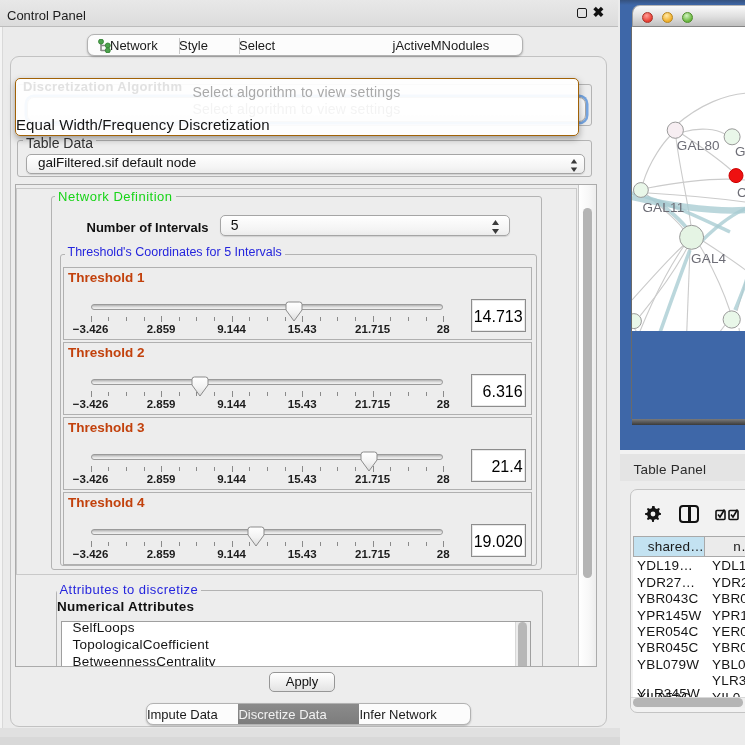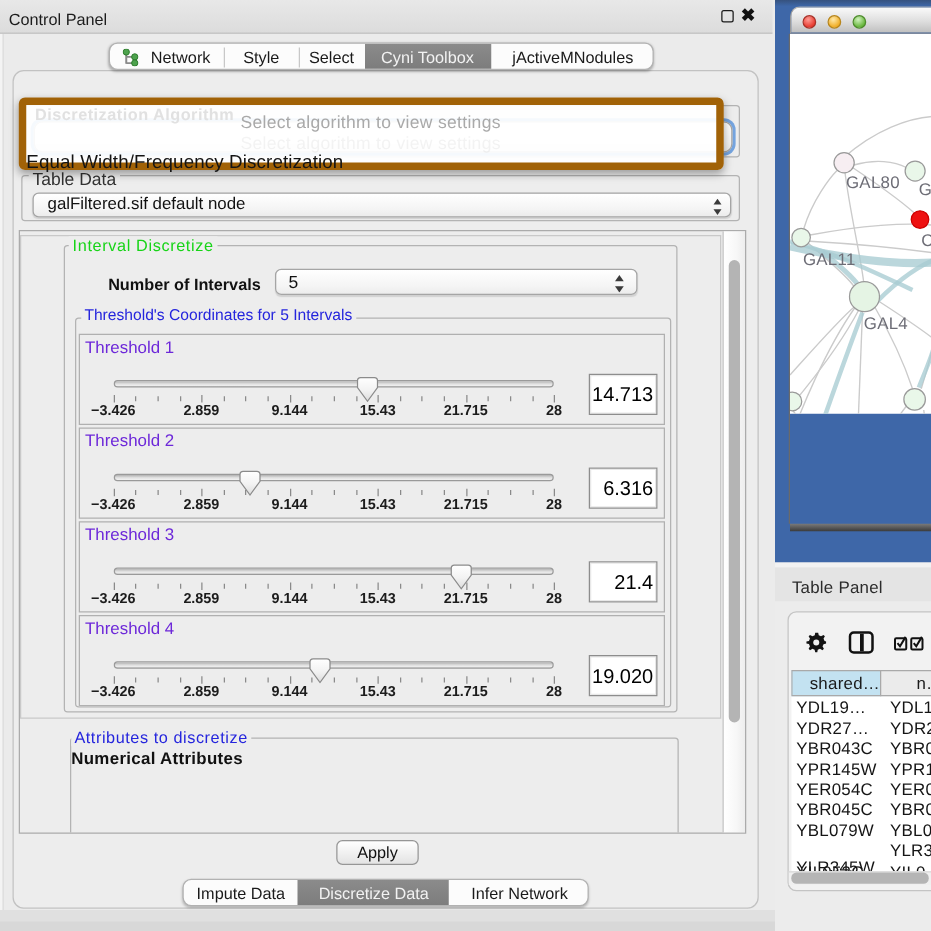--- a/index.html
+++ b/index.html
@@ -6,54 +6,54 @@
 html,body { width:745px; height:745px; overflow:hidden; }
 body { font-family:"Liberation Sans", sans-serif; background:#ebebeb; position:relative; }
 .abs { position:absolute; }
 #cp-titlebar { position:absolute; left:0; top:0; width:618px; height:27px;
   background:linear-gradient(#e8e8e8,#dcdcdc); border-bottom:1px solid #bcbcbc; }
 #cp-title { position:absolute; left:7px; top:8px; font-size:13px; color:#1c1c1c; }
 #cp-float { position:absolute; left:577px; top:8px; width:10px; height:10px; border:1.6px solid #1a1a1a; border-radius:2px; }
 #cp-close { position:absolute; left:592.5px; top:3.5px; font-size:14px; font-weight:bold; color:#111; }
 #tabbar { position:absolute; left:87px; top:33.5px; width:436px; height:22px; background:#fcfcfc;
   border:1px solid #b2b2b2; border-radius:7px; box-shadow:0 1px 2px rgba(0,0,0,0.25); overflow:hidden; }
-.tabseg { position:absolute; top:0; height:32px; font-size:13px; color:#1a1a1a; text-align:center; line-height:21px; }
+.tabseg { position:absolute; top:0; height:32px; font-size:13px; color:#1a1a1a; line-height:21px; }
 .tabdiv { position:absolute; top:3px; height:16px; width:1px; background:#c8c8c8; }
 #mainpanel { position:absolute; left:10px; top:56px; width:597px; height:671px;
   background:#ededed; border:1px solid #c2c2c2; border-radius:9px; }
 .group { position:absolute; border:1px solid #b3b3b3; border-radius:3px; }
 .gtitle { position:absolute; font-size:13px; background:#ededed; padding:0 3px; white-space:nowrap; }
 .combo { position:absolute; background:linear-gradient(#ffffff,#f4f4f4 70%,#ececec); border:1px solid #a5a5a5;
   border-radius:5px; box-shadow:0 1px 1px rgba(0,0,0,0.12); }
 .combo .ctext { position:absolute; left:11px; top:2.5px; font-size:13px; color:#111; }
 #scrollpane { position:absolute; left:14.5px; top:184px; width:582px; height:483px;
   border:1px solid #ababab; background:#ededed; overflow:hidden; }
 #innerpanel { position:absolute; left:0px; top:2.5px; width:561px; height:387.5px; border:1px solid #c9c9c9; }
 #vsb-track { position:absolute; left:562px; top:0px; width:18px; height:481px;
   background:linear-gradient(to right,#ffffff,#f7f7f7 60%,#ededed); border-left:1px solid #c6c6c6; }
 #vsb-thumb { position:absolute; left:567.5px; top:23px; width:8.5px; height:370px; background:#b4b4b4; border-radius:4.5px; }
 .thp { position:absolute; left:62.5px; width:469px; height:73px; border:1px solid #b0b0b0; background:#ededed; }
-.thlab { position:absolute; left:4.5px; top:2px; font-size:13.5px; font-weight:normal; color:#6d28d9; }
+.thlab { position:absolute; left:4.5px; top:2px; font-size:13.5px; font-weight:bold; color:#c2410c; }
 .track { position:absolute; height:5.5px; border:1px solid #9a9a9a; border-radius:3px;
   background:linear-gradient(#b2b2b2,#e2e2e2 55%,#f2f2f2); }
 .tick { position:absolute; width:1px; background:#8a8a8a; }
 .tklbl { position:absolute; top:54.5px; transform:translateX(-50%); font-size:11.5px; letter-spacing:0px; font-weight:bold; color:#1c1c1c; }
 .thumb { position:absolute; }
 .vbox { position:absolute; left:407.1px; top:30.5px; width:55.5px; height:33px; background:#fff;
   border:1px solid #8d8d8d; box-shadow:inset 0 0 0 1px #e8e8e8; }
 .vbox span { position:absolute; right:2.5px; top:8px; font-size:16px; color:#000; }
 #attrlist { position:absolute; left:45px; top:435.5px; width:470.5px; height:60px; background:#fff; border:1px solid #9f9f9f; }
 .attritem { position:absolute; left:11px; font-size:13.5px; letter-spacing:0.25px; color:#141414; }
 #applybtn { position:absolute; left:269px; top:672px; width:66px; height:19.5px;
   background:linear-gradient(#ffffff,#e3e3e3); border:1px solid #969696; border-radius:5px;
   font-size:13px; color:#111; text-align:center; line-height:18px; }
 #btabbar { position:absolute; left:145.9px; top:702.7px; width:325px; height:22.5px; background:#fcfcfc;
   border:1px solid #b2b2b2; border-radius:7px; box-shadow:0 1px 2px rgba(0,0,0,0.22); overflow:hidden; }
 #popup { position:absolute; left:14.5px; top:78px; width:564px; height:57.5px; background:rgba(255,255,255,0.93);
-  border:6px solid #a16207; border-radius:5px; box-shadow:0 3px 7px rgba(0,0,0,0.35); }
+  border:1px solid #a16207; border-radius:5px; box-shadow:0 3px 7px rgba(0,0,0,0.35); }
 #netwin { position:absolute; left:620px; top:0; width:125px; height:450px; background:linear-gradient(#36527e,#3e67a8 5px,#3e67a8); }
 #nettitle { position:absolute; left:11.6px; top:5.2px; width:114px; height:21.8px; border-top-left-radius:8px;
   background:linear-gradient(#fafafa,#dedede 55%,#c0c0c0); border-left:1px solid #9a9a9a; border-top:1px solid #b5b5b5; border-bottom:1px solid #858585; }
 .tl { position:absolute; top:5.8px; width:11.4px; height:11.4px; border-radius:50%; }
 #netcanvas { position:absolute; left:12px; top:27px; width:113px; height:304px; background:#fff; overflow:hidden; }
 #netdarkbottom { position:absolute; left:11.5px; top:419px; width:113.5px; height:6.3px; background:linear-gradient(#7a7a7a,#3a3a3a); }
 #netdarkleft { position:absolute; left:10.6px; top:27px; width:1.4px; height:392px; background:#6a6a6a; }
 #tptitlebar { position:absolute; left:620px; top:454px; width:125px; height:29px; background:#e4e4e4; border-bottom:1px solid #d2d2d2; }
 #tparea { position:absolute; left:620px; top:481px; width:125px; height:264px; background:#ececec; }
 #tpbox { position:absolute; left:9.8px; top:8px; width:130px; height:224px; background:#f2f2f2; border:1px solid #c4c4c4; border-radius:7px; }
@@ -90,21 +90,20 @@
       <circle cx="3" cy="2.6" r="2.5" fill="#4da24d" stroke="#2e7c2e" stroke-width="0.8"></circle>
       <circle cx="9.8" cy="6.5" r="2.5" fill="#4da24d" stroke="#2e7c2e" stroke-width="0.8"></circle>
       <circle cx="9.8" cy="11.4" r="2.5" fill="#4da24d" stroke="#2e7c2e" stroke-width="0.8"></circle>
     </svg>
     <span style="margin-left:22px;">Network</span>
   </div>
   <div class="tabdiv" style="left:91px;"></div>
   <div class="tabseg" style="left:91px;width:60px;">Style</div>
   <div class="tabdiv" style="left:151px;"></div>
   <div class="tabseg" style="left:151px;width:52.5px;">Select</div>
-  <div class="tabseg" style="left:203.5px;width:101px;background:linear-gradient(#8b8b8b,#747474);color:#f2f2f2;">Cyni Toolbox</div>
   <div class="tabseg" style="left:304.5px;width:131.5px;">jActiveMNodules</div>
 </div>
 
 <div class="group" style="left:17px;top:84px;width:574.5px;height:42px;"></div>
 <div class="combo" style="left:27px;top:96.5px;width:559px;height:25.5px;border-radius:7px;box-shadow:0 0 0 2.5px rgba(95,150,220,0.85);"></div>
 
 <div class="group" style="left:17px;top:140px;width:574.5px;height:36.5px;"></div>
 <span class="gtitle" style="left:23px;top:134.5px;color:#333;font-size:14px;">Table Data</span>
 <div class="combo" style="left:26px;top:154px;width:559px;height:20px;">
   <span class="ctext" style="top:0px;font-size:13.5px;">galFiltered.sif default node</span>
@@ -113,21 +112,21 @@
     <path d="M 4 13 L 7.2 8.4 L 0.8 8.4 Z" fill="#3a3a3a"></path>
   </svg>
 </div>
 
 <div id="scrollpane">
   <div id="innerpanel"></div>
   <div id="vsb-track"></div>
   <div id="vsb-thumb"></div>
 
   <div class="group" style="left:35.7px;top:11px;width:491px;height:374px;"></div>
-  <span class="gtitle" style="left:39.6px;top:3.7px;color:#17d417;letter-spacing:0.5px;">Interval Discretize</span>
+  <span class="gtitle" style="left:39.6px;top:3.7px;color:#17d417;letter-spacing:0.5px;">Network Definition</span>
 
   <span style="position:absolute;left:71px;top:35px;font-size:13px;font-weight:bold;color:#111;">Number of Intervals</span>
   <div class="combo" style="left:204.3px;top:30px;width:290px;height:21px;">
     <span class="ctext" style="left:10px;top:1px;font-size:14px;">5</span>
     <svg style="position:absolute;right:9px;top:3.5px;" width="9" height="14" viewBox="0 0 9 14">
       <path d="M 4.5 0 L 8 5 L 1 5 Z" fill="#3a3a3a"></path>
       <path d="M 4.5 14 L 8 9 L 1 9 Z" fill="#3a3a3a"></path>
     </svg>
   </div>
 
@@ -281,20 +280,27 @@
         </svg>
 <div class="vbox">
           <span>19.020</span>
         </div>
 </div>
   </div>
 
   <div class="group" style="left:40.1px;top:405px;width:487px;height:120px;"></div>
   <span class="gtitle" style="left:41px;top:397px;color:#2525dd;font-size:13px;letter-spacing:0.45px;">Attributes to discretize</span>
   <span style="position:absolute;left:41.5px;top:413.5px;font-size:13.5px;letter-spacing:0.25px;font-weight:bold;color:#111;">Numerical Attributes</span>
+  <div id="attrlist">
+    <span class="attritem" style="top:-2px;">SelfLoops</span>
+    <span class="attritem" style="top:15px;">TopologicalCoefficient</span>
+    <span class="attritem" style="top:32px;">BetweennessCentrality</span>
+    <div style="position:absolute;right:0px;top:0;width:15.5px;height:60px;background:#ececec;border-left:1px solid #d8d8d8;"></div>
+    <div style="position:absolute;right:3px;top:0.5px;width:9.5px;height:59px;background:#b7b7b7;border-radius:4.5px;"></div>
+  </div>
 </div>
 
 <div id="applybtn">Apply</div>
 
 <div id="btabbar">
   <div class="tabseg" style="left:0;width:91.6px;">Impute Data</div>
   <div class="tabseg" style="left:91.6px;width:121px;background:linear-gradient(#8b8b8b,#747474);color:#f2f2f2;">Discretize Data</div>
   <div class="tabseg" style="left:212.6px;width:112.4px;">Infer Network</div>
 </div>
 

